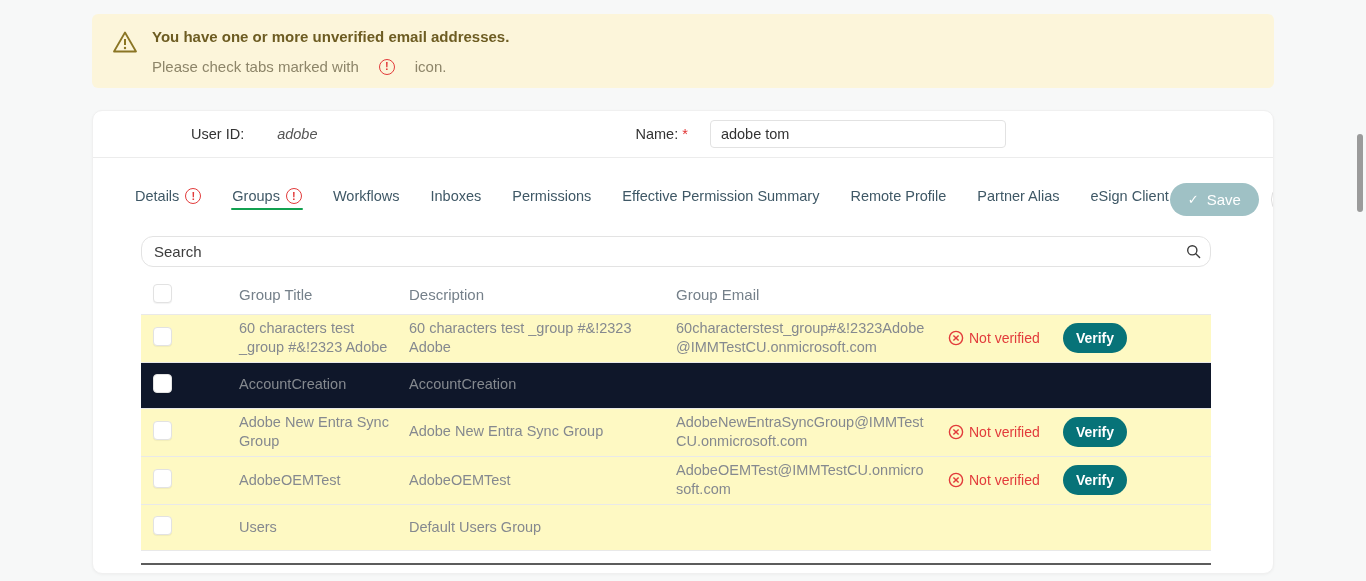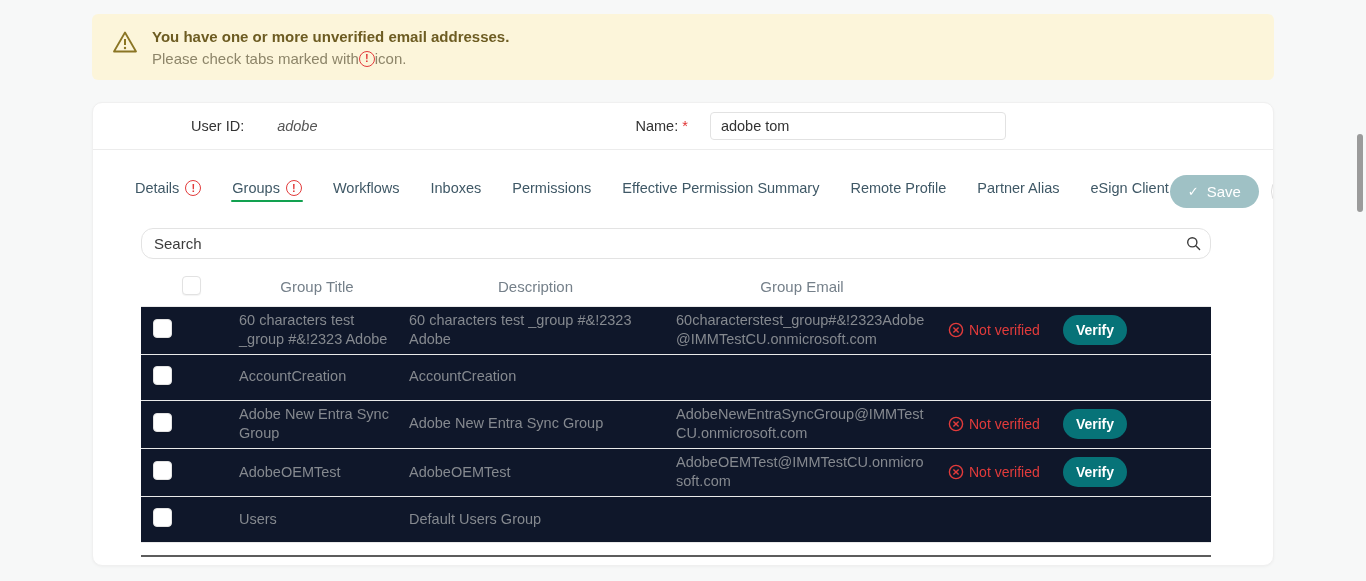--- a/index.html
+++ b/index.html
@@ -16,21 +16,21 @@
     background: #fcf5da;
     border-radius: 6px;
     padding: 13px 20px;
     display: flex;
     align-items: flex-start;
     gap: 14px;
     min-height: 66px;
   }
   .warn-tri { margin-top: 3px; flex: 0 0 auto; }
   .banner-title { color: #6d5c22; font-weight: bold; font-size: 15px; line-height: 20px; }
-  .banner-sub { color: #8d8569; font-size: 15px; margin-top: 3px; display: flex; align-items: center; gap: 0; }
+  .banner-sub { color: #8d8569; font-size: 15px; margin-top: 11px; display: flex; align-items: center; gap: 20px; }
   .excl {
     width: 16px; height: 16px;
     border: 1.6px solid #e23b3b;
     color: #e23b3b;
     border-radius: 50%;
     font-size: 11px; font-weight: bold;
     display: inline-flex; align-items: center; justify-content: center;
     line-height: 1; flex: 0 0 auto;
   }
 
@@ -101,27 +101,27 @@
     font-size: 15px; color: #333;
     font-family: "Liberation Sans", sans-serif;
     outline: none;
   }
   .search-input::placeholder { color: #3c3c3c; opacity: 1; }
   .search-icon { position: absolute; right: 10px; top: 8px; }
 
   .table-wrap { margin-top: 10px; border-bottom: 2px solid #5c5c5c; padding-bottom: 12px; }
   table { width: 100%; border-collapse: collapse; font-size: 14.5px; color: #85898f; table-layout: fixed; }
   thead th {
-    text-align: center; font-weight: 400;
+    text-align: left; font-weight: 400;
     color: #75808a; font-size: 15px;
     height: 37px;
     border-bottom: 1px solid #e9e9e9;
     background: #fff;
   }
-  tbody tr { background: #0f172a; }
+  tbody tr { background: #fef9c3; }
   tbody tr.shaded { background: #0f172a; }
   tbody td { border-bottom: 1px solid #e9e9e9; height: 46px; vertical-align: middle; }
   .cell-check { padding-left: 12px; }
   .cb {
     width: 19px; height: 19px;
     background: #fff;
     border: 1px solid #e2e2e2;
     border-radius: 4px;
     display: inline-block;
     box-shadow: 0 1px 1px rgba(0,0,0,.05);

